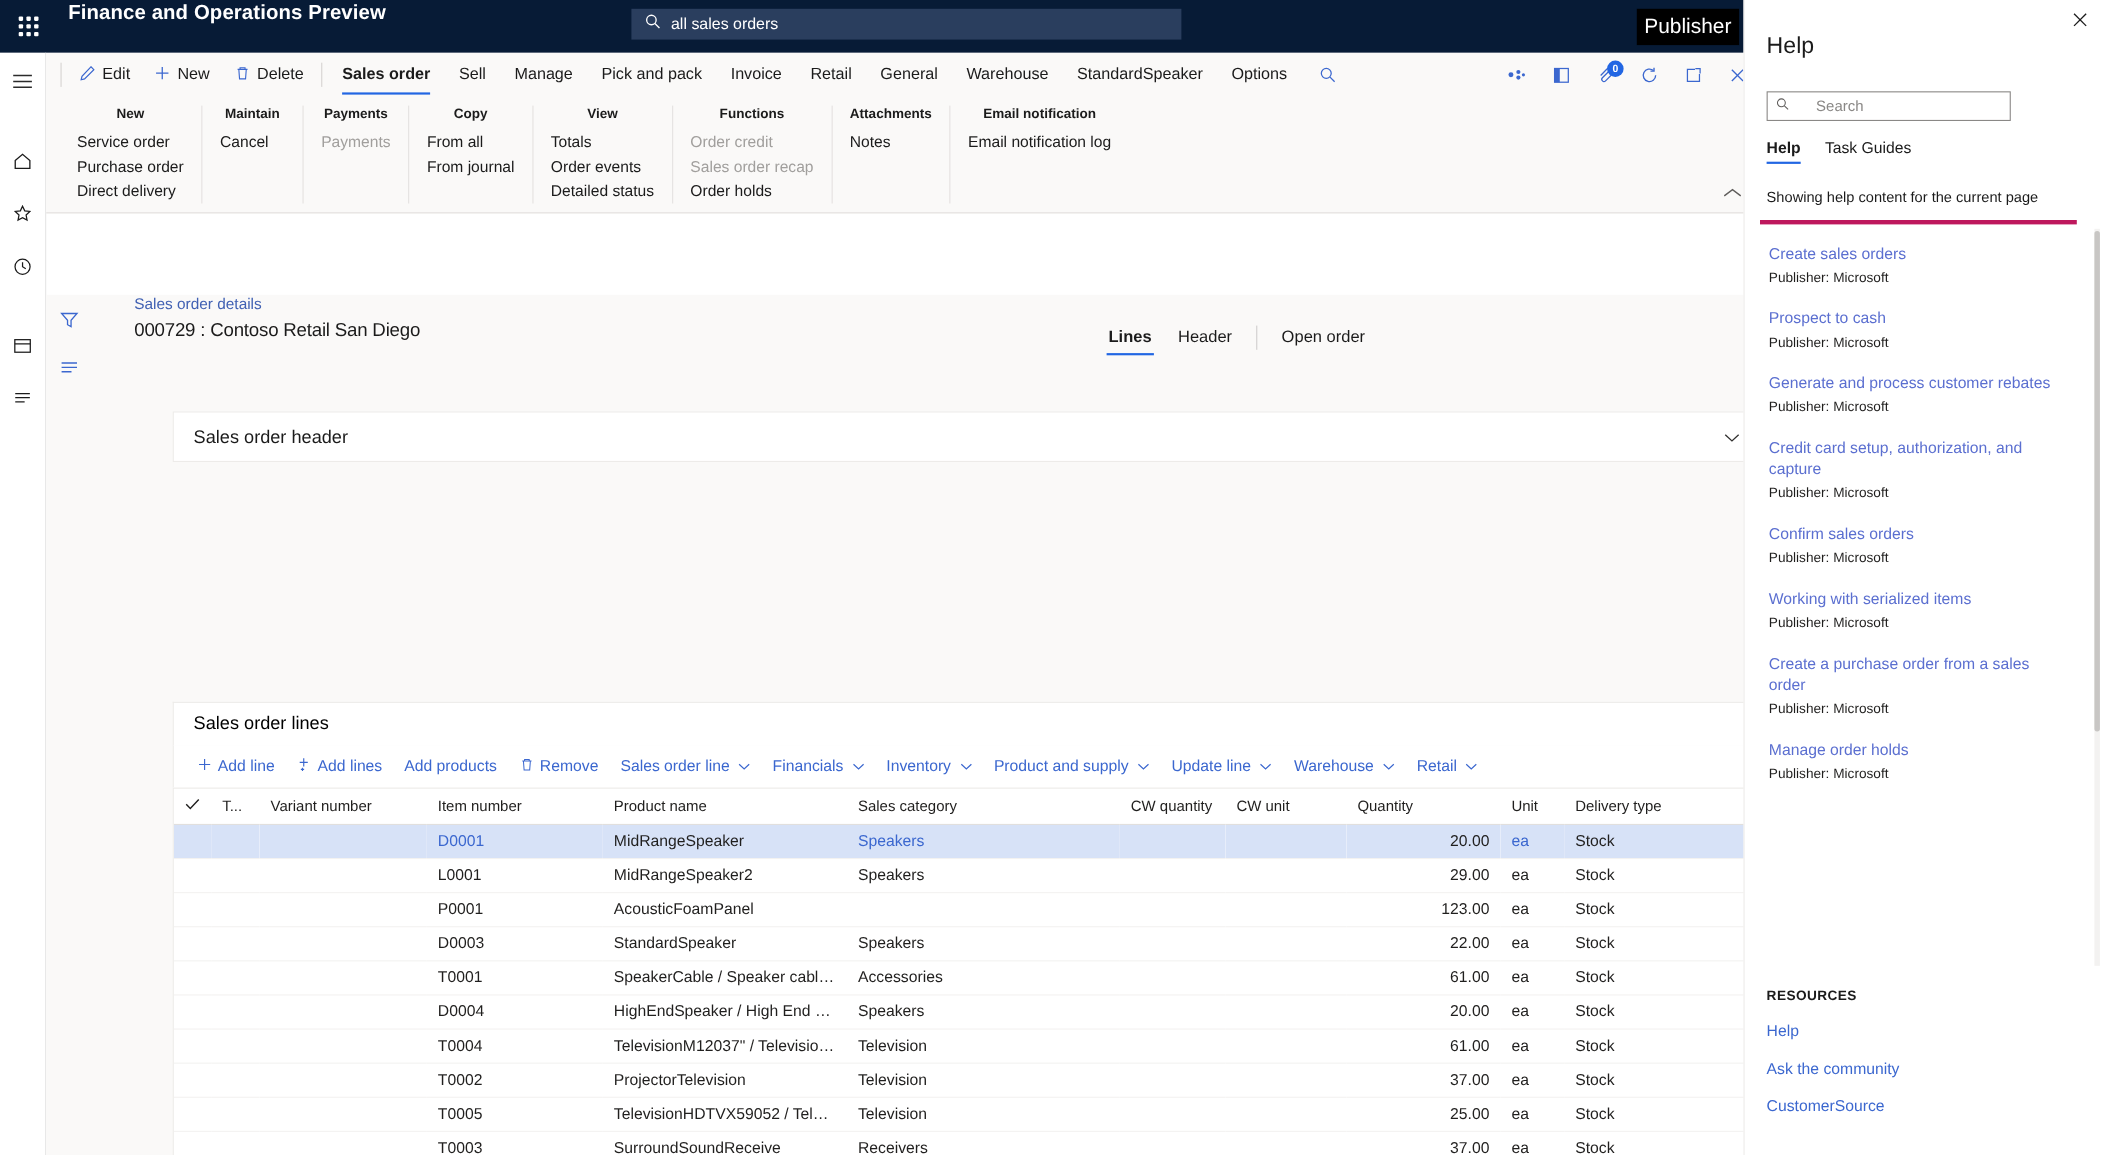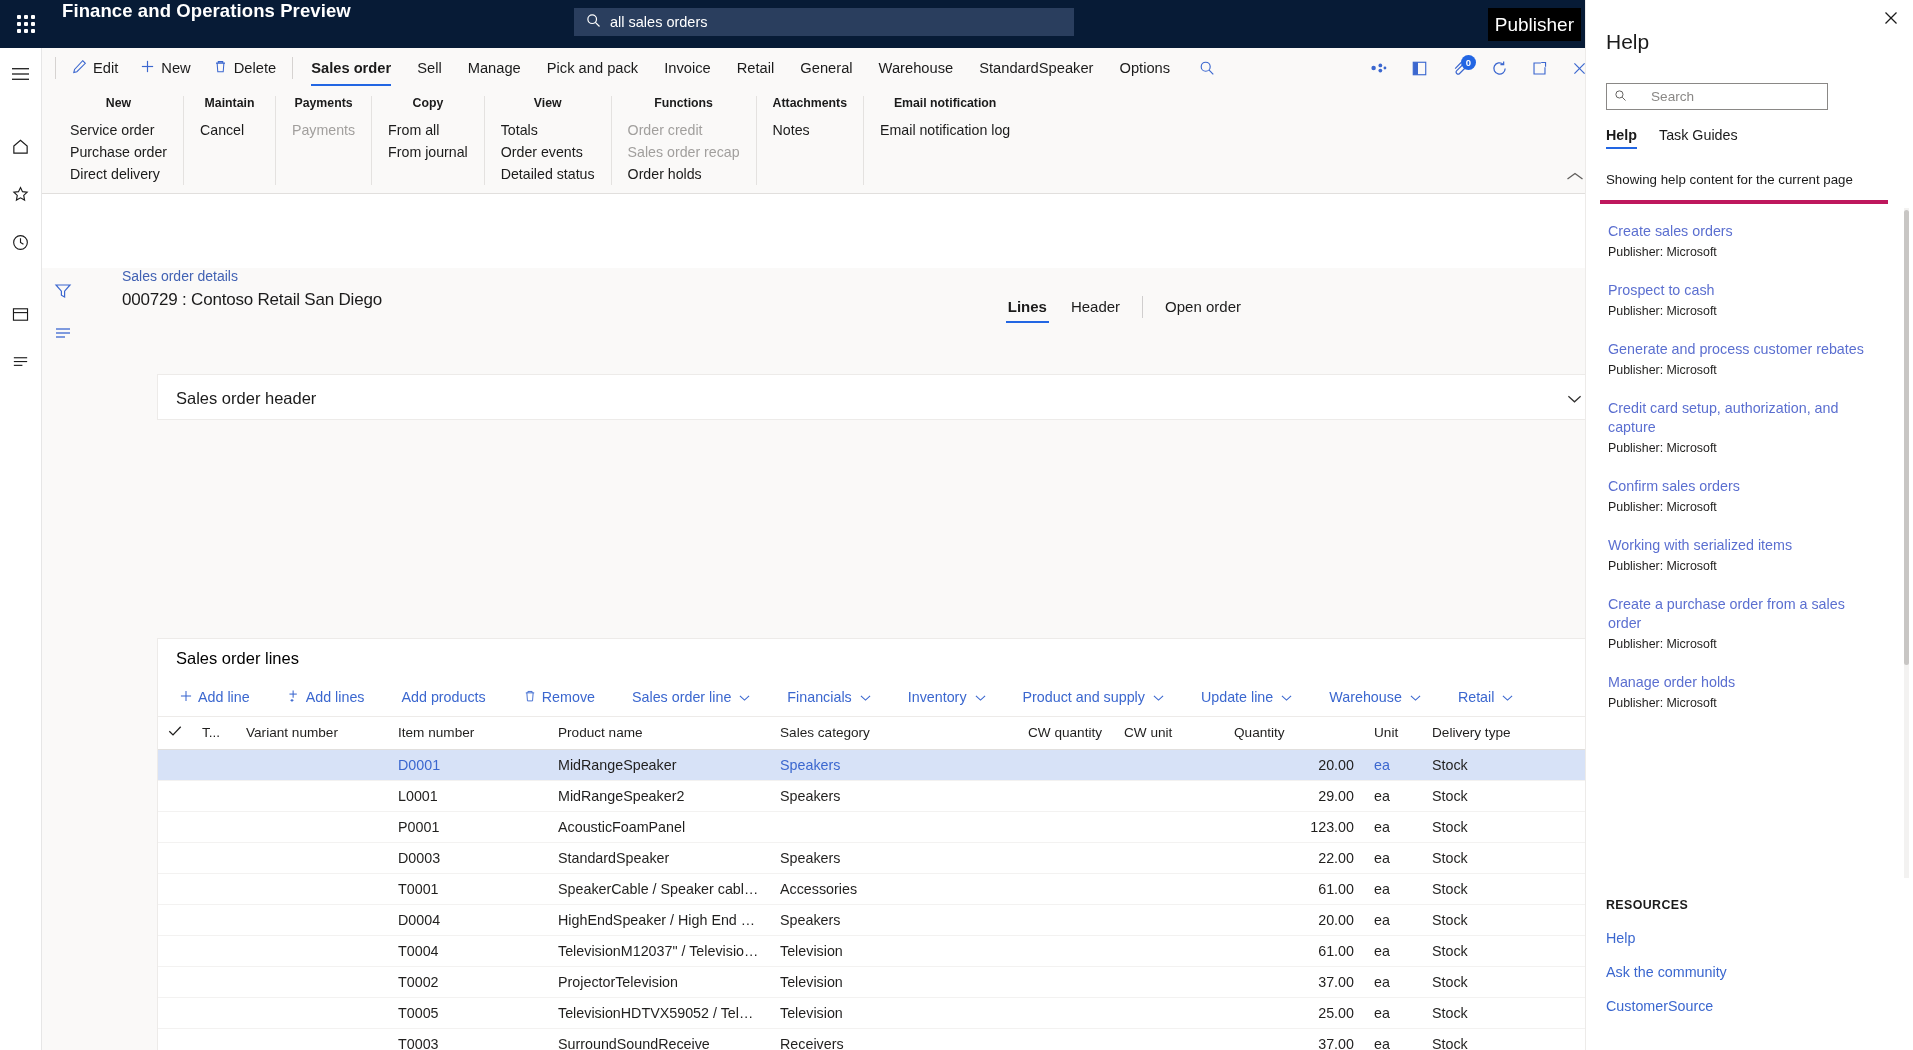--- a/index.html
+++ b/index.html
@@ -105,21 +105,21 @@
   }
   .chev { margin-left:auto; color:#323130; }
 
   .linesheader { position:absolute; left:115px; top:370px; width:1444px; height:40px; background:#fff;
      border-left:1px solid #EDEBE9; border-right:1px solid #EDEBE9; border-top:1px solid #EDEBE9;
      display:flex; align-items:center; padding:0 18px; font-size:16.5px;}
 
   .gridtoolbar {
     position:absolute; left:115px; top:410px; width:1444px; height:38px; background:#fff;
     border-left:1px solid #EDEBE9; border-right:1px solid #EDEBE9;
-    display:flex; align-items:center; padding-left:12px; gap:19px;
+    display:flex; align-items:center; padding-left:12px; gap:2px;
   }
   .gt { display:flex; align-items:center; gap:5px; font-size:14.3px; color:#3B67CF; padding:4px 9px; cursor:pointer; white-space:nowrap;}
 
   .gridwrap {
     position:absolute; left:115px; top:448px; width:1444px; height:520px;
     background:#fff; border:1px solid #EDEBE9; overflow:hidden;
   }
   table.grid { width:100%; border-collapse:collapse; table-layout:fixed; }
   table.grid th {
     font-size:13.6px; font-weight:400; color:#201F1E; text-align:left;

